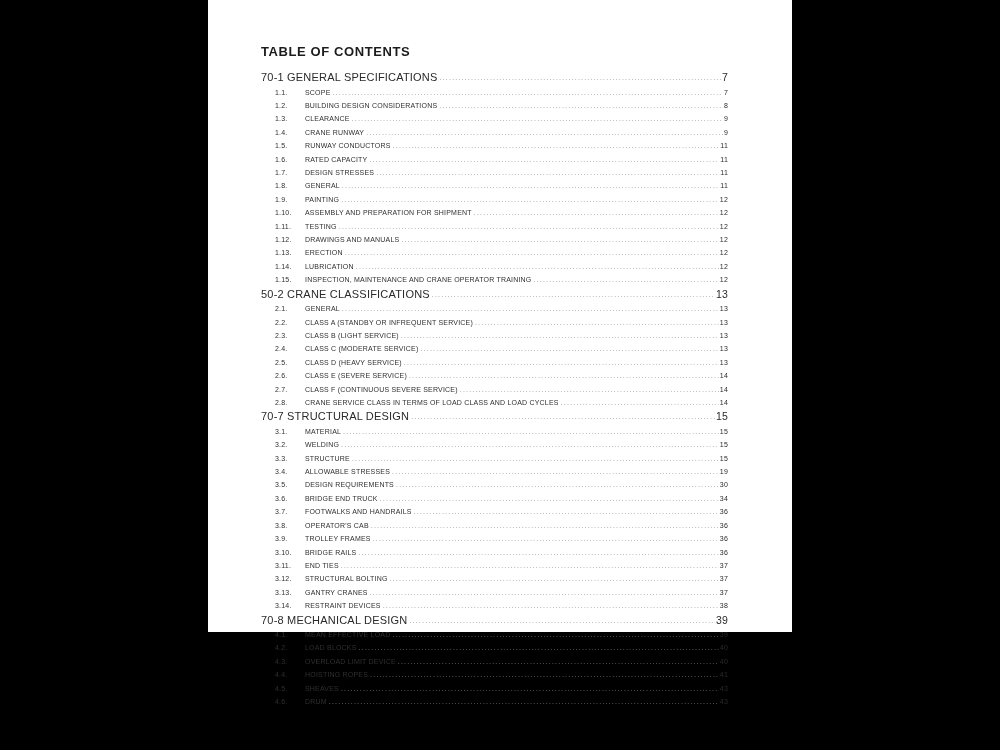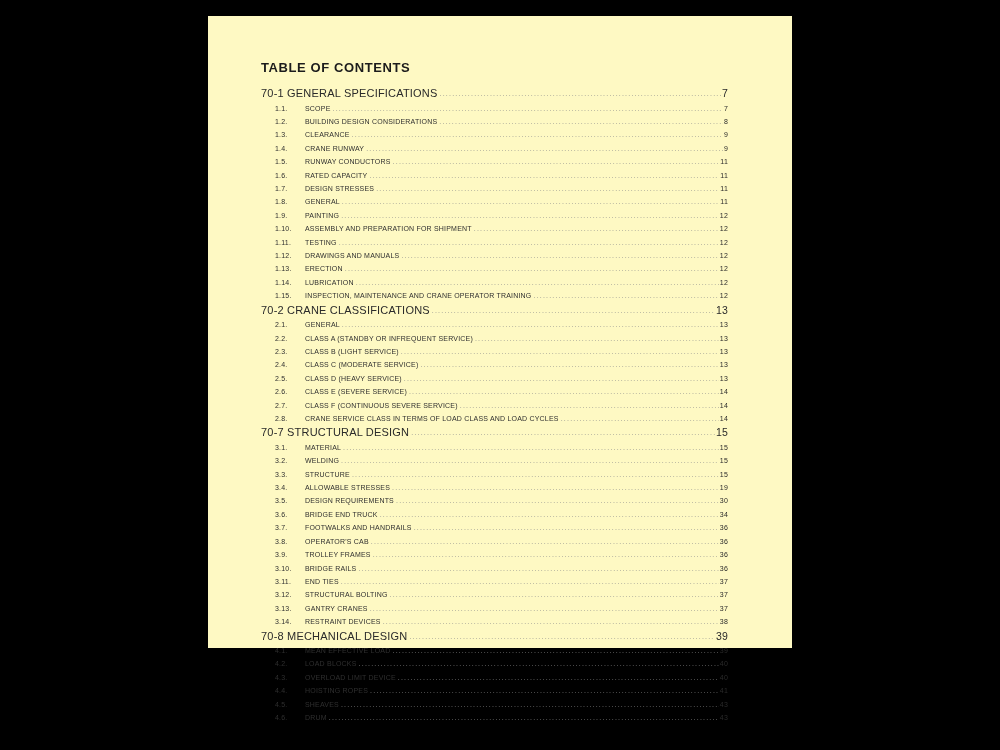--- a/index.html
+++ b/index.html
@@ -10,23 +10,23 @@
     -webkit-font-smoothing: antialiased;
   }
   .canvas {
     position: relative;
     width: 1000px; height: 750px;
     background: #000000;
     overflow: hidden;
   }
   .page {
     position: absolute;
-    left: 208px; top: 16px;
+    left: 208px; top: 0;
     width: 584px; height: 632px;
-    background: #fef9c3;
+    background: #ffffff;
     color: #2a2a2a;
   }
   .doc-title {
     position: absolute;
     left: 53px; top: 44px;
     margin: 0;
     font-size: 13px;
     font-weight: bold;
     letter-spacing: 0.6px;
     color: #1c1c1c;
@@ -204,21 +204,21 @@
     <span class="num">1.15.</span>
     <span class="label">INSPECTION, MAINTENANCE AND CRANE OPERATOR TRAINING</span>
     <span class="dots">................................................................................................................................................................................................................................................................................................................................................................................................................</span>
     <span class="pnum">12</span>
   </div>
 </div>
   </div>
 
   <div class="toc-section">
     <div class="row top">
-      <span class="label">70-2 CRANE CLASSIFICATIONS</span>
+      <span class="label">50-2 CRANE CLASSIFICATIONS</span>
       <span class="dots">................................................................................................................................................................................................................................................................................................................................................................................................................</span>
       <span class="pnum">13</span>
     </div>
     <div class="items">
   <div class="row sub">
     <span class="num">2.1.</span>
     <span class="label">GENERAL</span>
     <span class="dots">................................................................................................................................................................................................................................................................................................................................................................................................................</span>
     <span class="pnum">13</span>
   </div>

